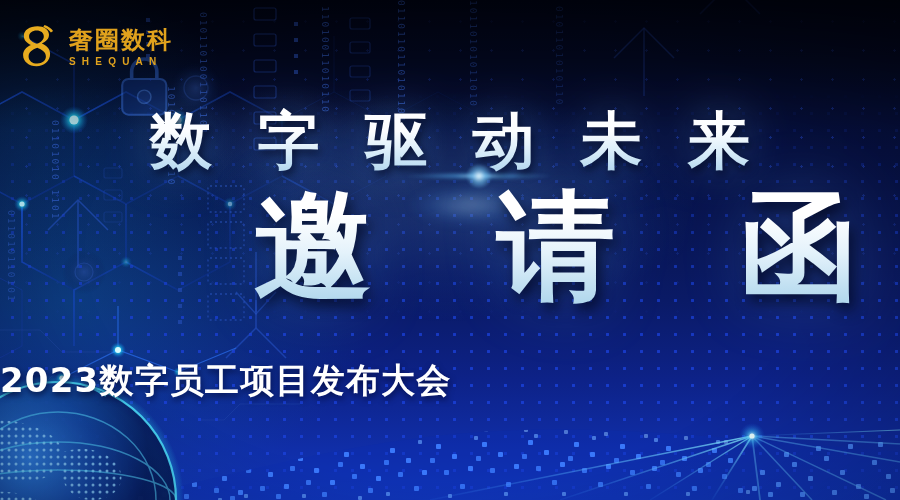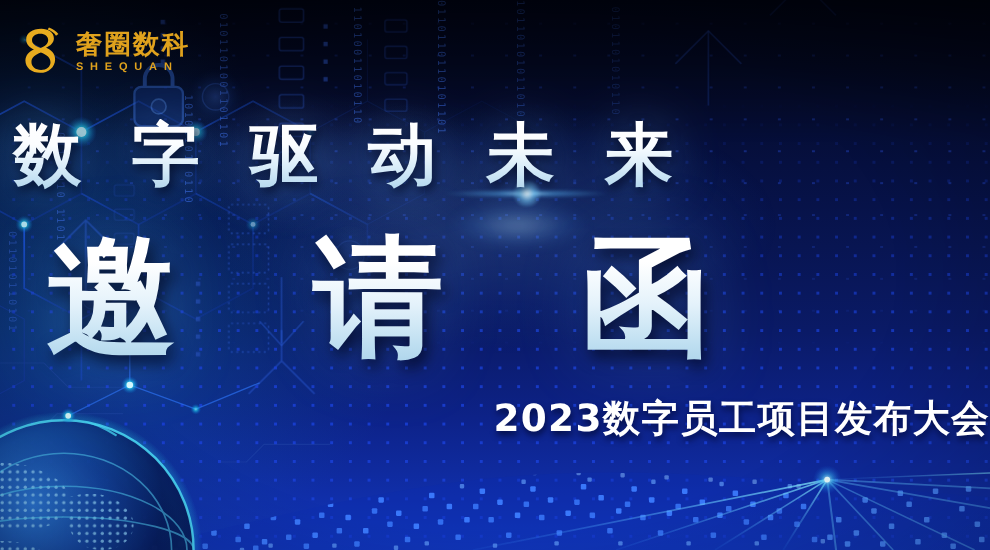--- a/index.html
+++ b/index.html
@@ -125,20 +125,21 @@
     letter-spacing: 6.2px;
     margin-top: 5px;
     white-space: nowrap;
   }
 
   
   #headline {
     position: absolute;
     left: 0; right: 0;
     top: 108px;
+    text-align: center;
     font-family: "DejaVu Sans", "Liberation Sans", sans-serif;
     font-size: 62px;
     font-weight: 700;
     letter-spacing: 12px;
     text-indent: 12px;
     line-height: 1.05;
     white-space: nowrap;
     z-index: 30;
     background: linear-gradient(180deg, #ffffff 0%, #fbfdff 36%, #d4eaf8 72%, #b2d6ee 100%);
     -webkit-background-clip: text;
@@ -146,22 +147,22 @@
     color: transparent;
     -webkit-text-fill-color: transparent;
     filter: drop-shadow(2px 4px 5px rgba(0,4,25,0.80))
             drop-shadow(0 0 22px rgba(120,190,255,0.30));
   }
 
   
   #bigtitle {
     position: absolute;
     left: 0; right: 0;
-    top: 204px;
-    text-align: left;
+    top: 180px;
+    text-align: right;
     font-family: "DejaVu Sans", "Liberation Sans", sans-serif;
     font-size: 118px;
     font-weight: 700;
     letter-spacing: 42px;
     text-indent: 42px;
     line-height: 1.12;
     white-space: nowrap;
     z-index: 30;
     background: linear-gradient(180deg, #ffffff 0%, #ffffff 26%, #e4f2fb 55%, #bfdff1 82%, #a8d2ea 100%);
     -webkit-background-clip: text;
@@ -170,21 +171,21 @@
     -webkit-text-fill-color: transparent;
     filter: drop-shadow(4px 7px 7px rgba(0,3,22,0.72))
             drop-shadow(0 0 30px rgba(120,190,255,0.22));
   }
 
   
   #subtitle {
     position: absolute;
     left: 0; right: 0;
     top: 358px;
-    text-align: right;
+    text-align: left;
     font-family: "DejaVu Sans", "Liberation Sans", sans-serif;
     font-size: 34px;
     font-weight: 700;
     letter-spacing: 1.2px;
     color: #ffffff;
     white-space: nowrap;
     z-index: 30;
     text-shadow: 1px 3px 6px rgba(0,6,40,0.70);
   }
 

